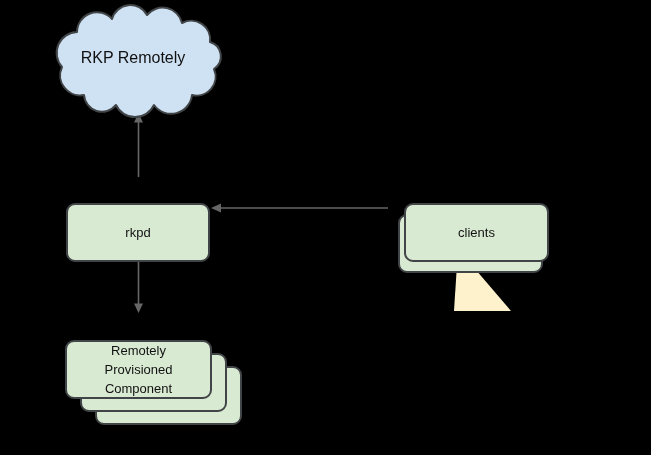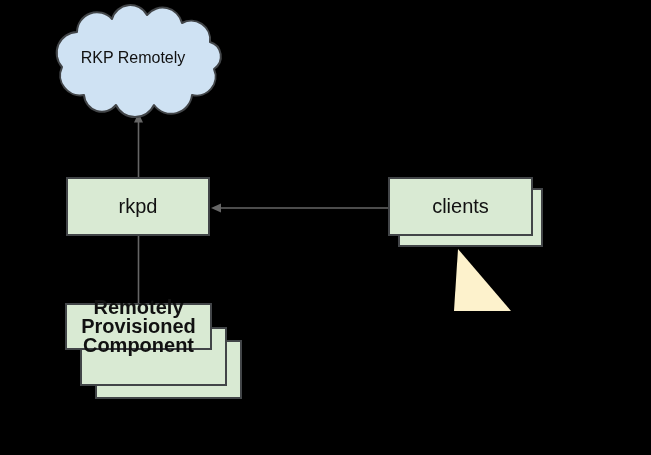--- a/index.html
+++ b/index.html
@@ -43,34 +43,35 @@
     text-align: center;
     transform: translateX(-5px);
     font-size: 16px;
     color: var(--text, #111);
   }
   .node {
     position: absolute;
     box-sizing: border-box;
     background: var(--node-fill, #d9ead3);
     border: 2px solid var(--node-border, #424548);
-    border-radius: 0;
+    border-radius: 9px;
     z-index: 2;
     display: flex;
     align-items: center;
     justify-content: center;
-    font-size: 20px;
+    font-size: 13px;
     text-align: center;
     color: var(--text, #111);
+    margin-top: 26px;
   }
   .node.back { z-index: 1; }
   .rkpd-node   { left: 66px;  top: 177px; width: 144px; height: 59px; }
-  .clients-front { left: 388px; top: 177px; width: 145px; height: 59px; }
+  .clients-front { left: 404px; top: 177px; width: 145px; height: 59px; }
   .clients-back  { left: 398px; top: 188px; width: 145px; height: 59px; }
-  .comp-front { left: 65px; top: 303px; width: 147px; height: 47px; font-weight: bold; }
+  .comp-front { left: 65px; top: 314px; width: 147px; height: 59px; }
   .comp-mid   { left: 80px; top: 327px; width: 147px; height: 59px; }
   .comp-back  { left: 95px; top: 340px; width: 147px; height: 59px; }
   .multiline { white-space: pre-line; line-height: 19px; }
   .callout {
     position: absolute;
     left: 430px; top: 310px;
     width: 197px; height: 73px;
     box-sizing: border-box;
     background: var(--callout-fill, #fdf2cc);
     z-index: 2;

